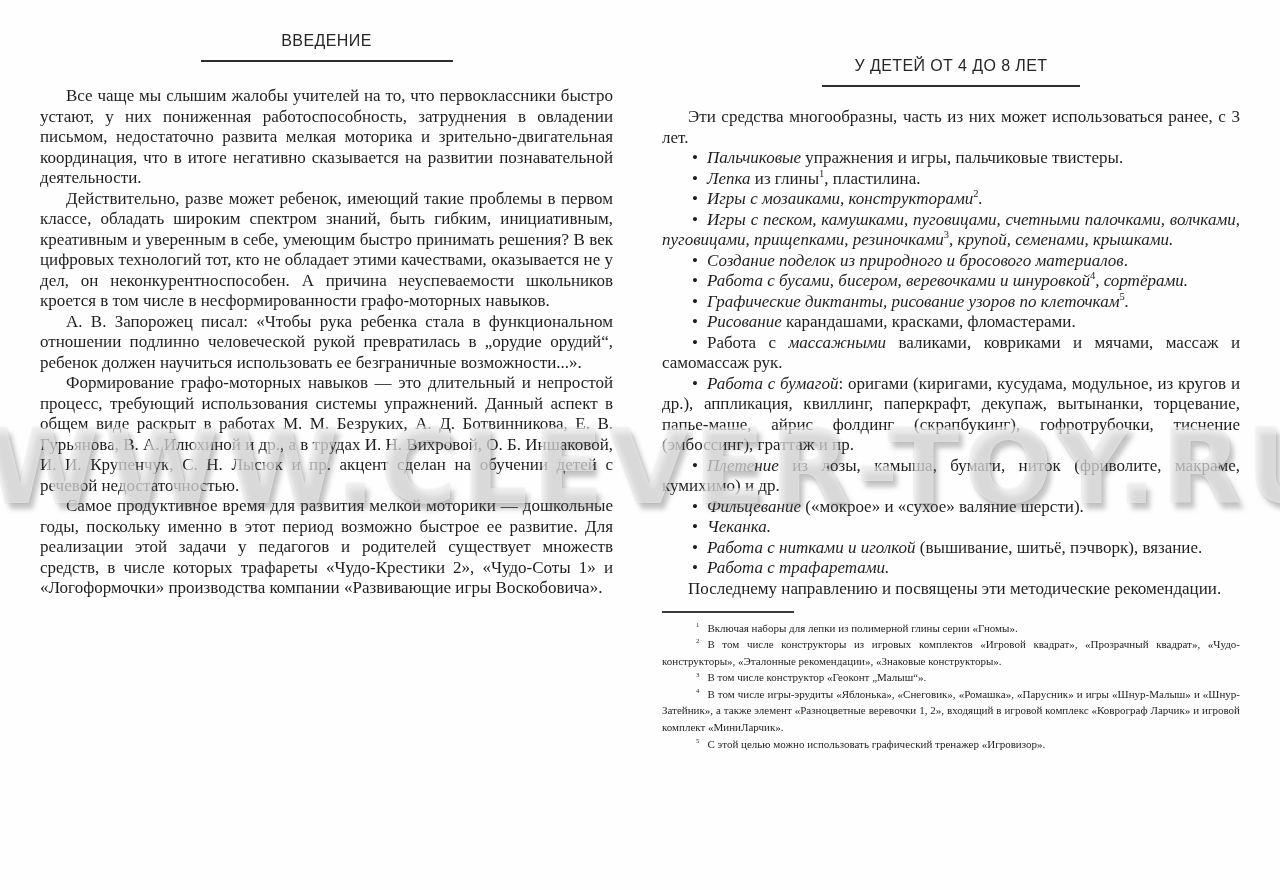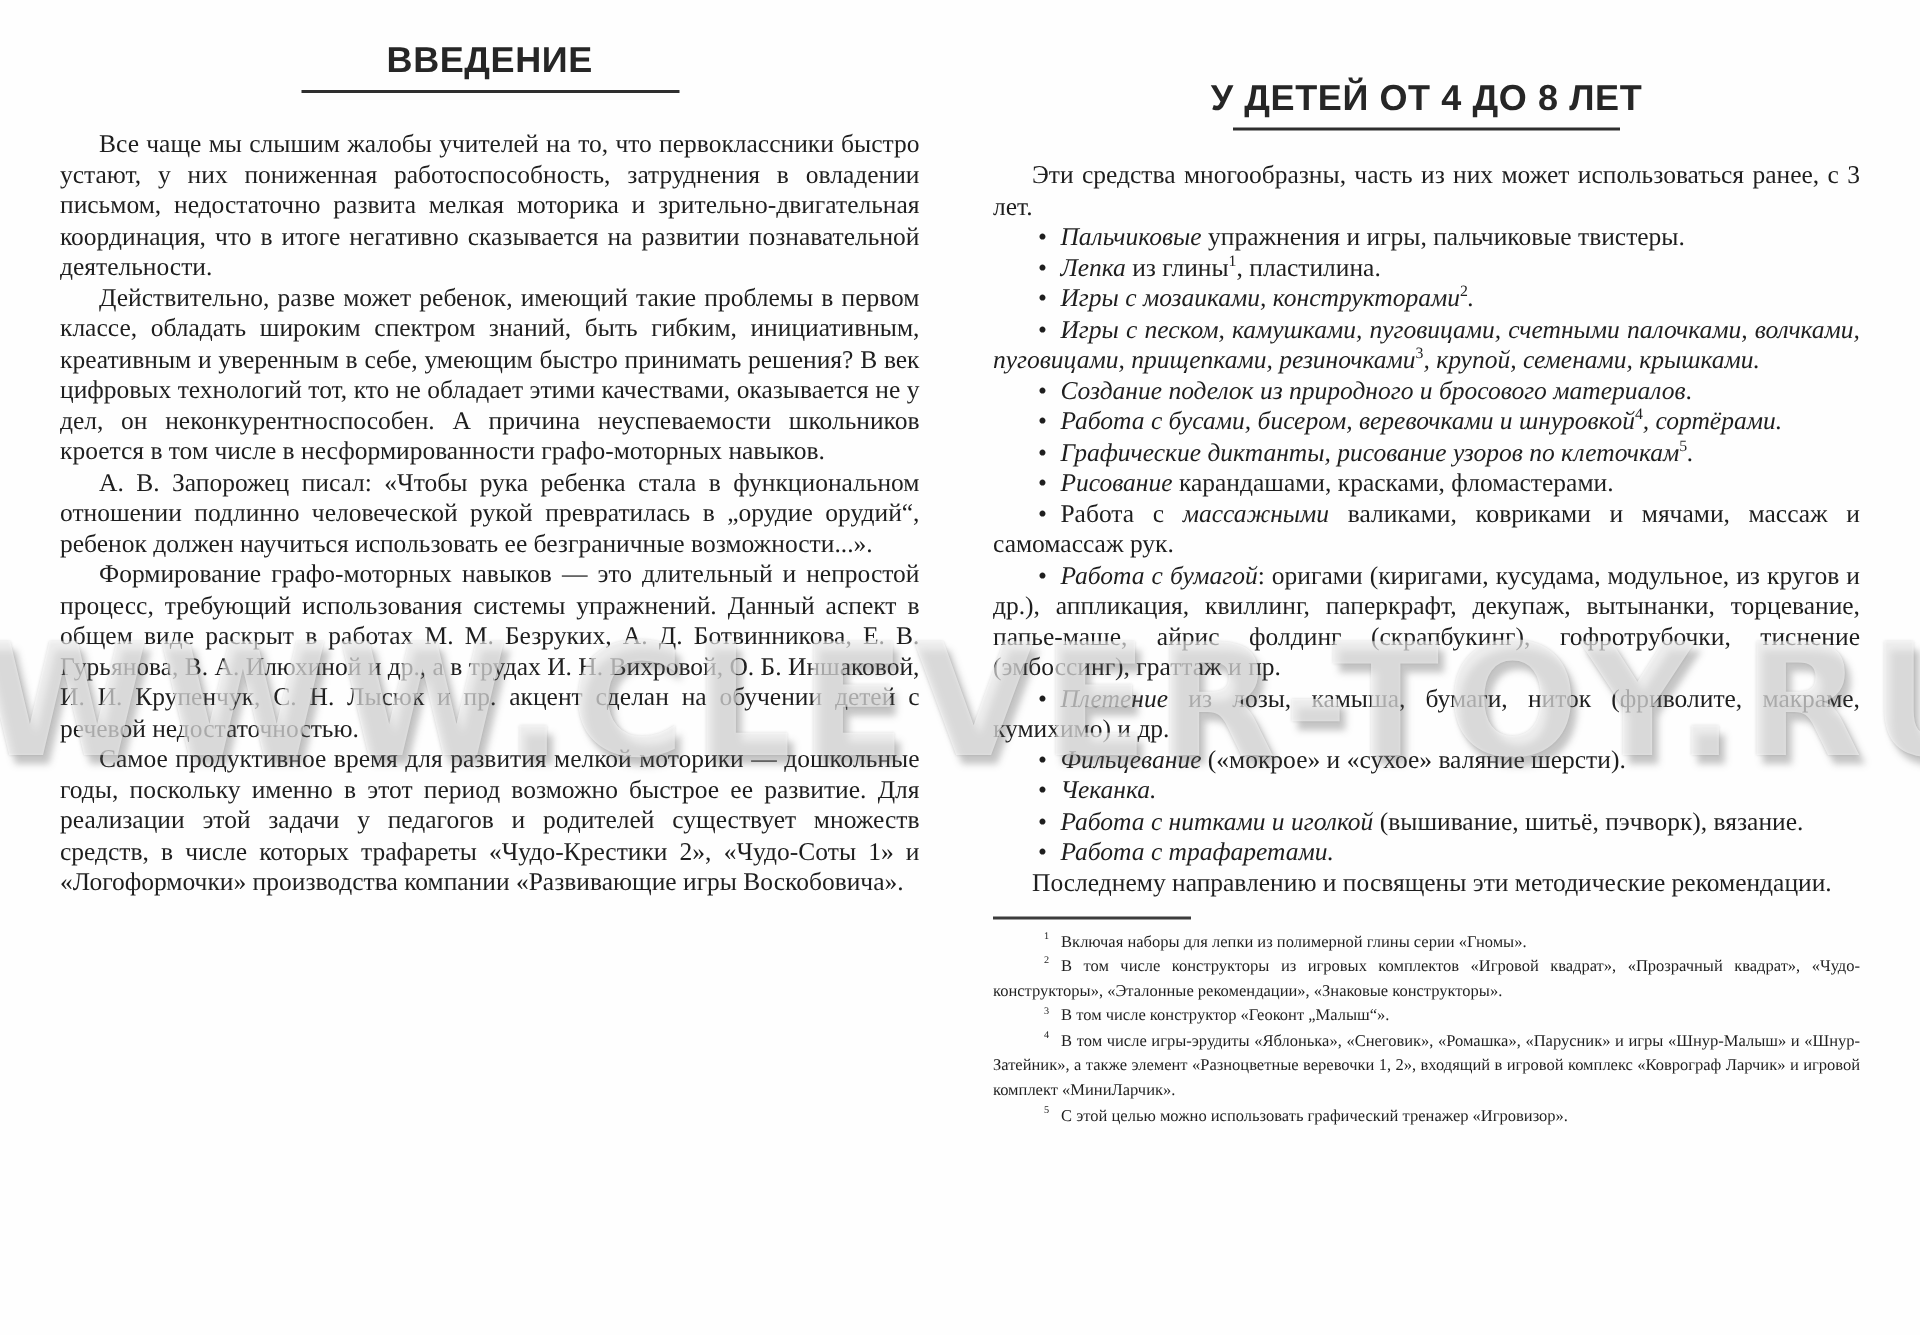--- a/index.html
+++ b/index.html
@@ -5,21 +5,21 @@
   html,body{margin:0;padding:0;background:#ffffff;}
   .sheet{
     position:relative; width:1280px; height:890px; background:#fefefe;
     font-family:"Liberation Serif", serif; color:#1e1e1e; overflow:hidden;
   }
   .page{position:absolute; top:28px;}
   .page-left{left:40px;  width:573px;}
   .page-right{left:662px; width:578px;}
   .title{
     margin:0; text-align:center; font-family:"Liberation Sans", sans-serif;
-    font-weight:bold; font-size:24px; line-height:25px; color:#262626;
+    font-weight:normal; font-size:16px; line-height:25px; color:#262626;
     letter-spacing:0.4px;
   }
   .title-rule{height:2px; background:#2e2e2e; margin:7px auto 0;}
   .rule-left{width:252px;}
   .rule-right{width:258px;}
   .body-block{margin-top:24px; font-size:17px; line-height:20.5px; text-align:justify;}
   .page-right .body-block{margin-top:20px;}
   .para{margin:0; text-indent:26px;}
   .bullet{margin:0; text-indent:30px;}
   .dot{margin-right:9px;}

